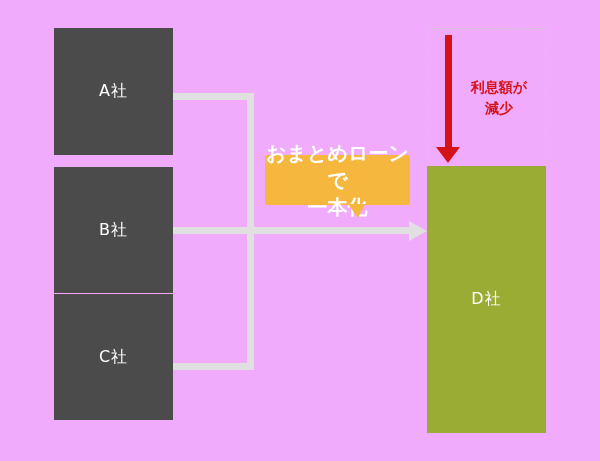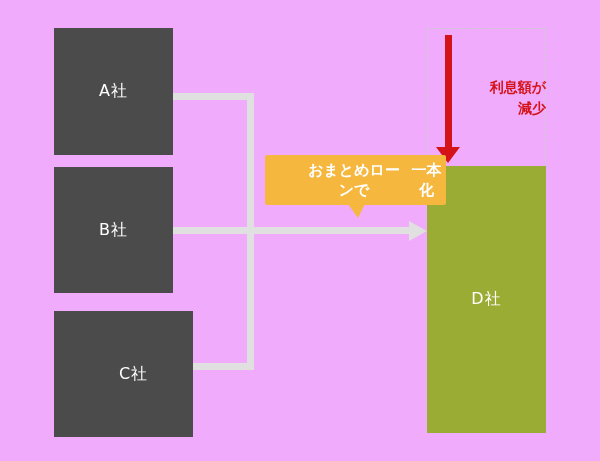--- a/index.html
+++ b/index.html
@@ -20,21 +20,21 @@
     background: #4b4b4b;
     color: #ffffff;
     display: flex;
     align-items: center;
     justify-content: center;
     font-size: 16px;
     letter-spacing: 1px;
   }
   .box-a { top: 28px;  height: 127px; }
   .box-b { top: 167px; height: 126px; }
-  .box-c { top: 311px; height: 126px; padding-left: 20px; }
+  .box-c { top: 294px; height: 126px; }
 
   
   .target-box {
     position: absolute;
     left: 427px;
     top: 166px;
     width: 119px;
     height: 267px;
     background: #9bac34;
     color: #ffffff;
@@ -78,28 +78,27 @@
   .bubble {
     position: absolute;
     left: 265px;
     top: 155px;
     width: 145px;
     height: 50px;
     background: #f6b73e;
     border-radius: 2px;
     color: #ffffff;
     font-weight: bold;
-    font-size: 15px;
+    font-size: 20px;
     line-height: 1.35;
     display: flex;
-    flex-direction: row;
+    flex-direction: column;
     align-items: center;
     justify-content: center;
     text-align: center;
-    padding-left: 36px;
   }
   .bubble-tail {
     position: absolute;
     left: 348px;
     top: 204px;
     width: 0; height: 0;
     border-left: 10px solid transparent;
     border-right: 7px solid transparent;
     border-top: 14px solid #f6b73e;
   }
@@ -122,21 +121,21 @@
     border-right: 12px solid transparent;
     border-top: 16px solid #d41318;
   }
 
   
   .red-note {
     position: absolute;
     left: 452px;
     top: 77px;
     width: 94px;
-    text-align: right;
+    text-align: center;
     color: #d41318;
     font-weight: bold;
     font-size: 14px;
     line-height: 1.5;
   }
 </style>
 </head>
 <body>
 
 <div class="stage">

